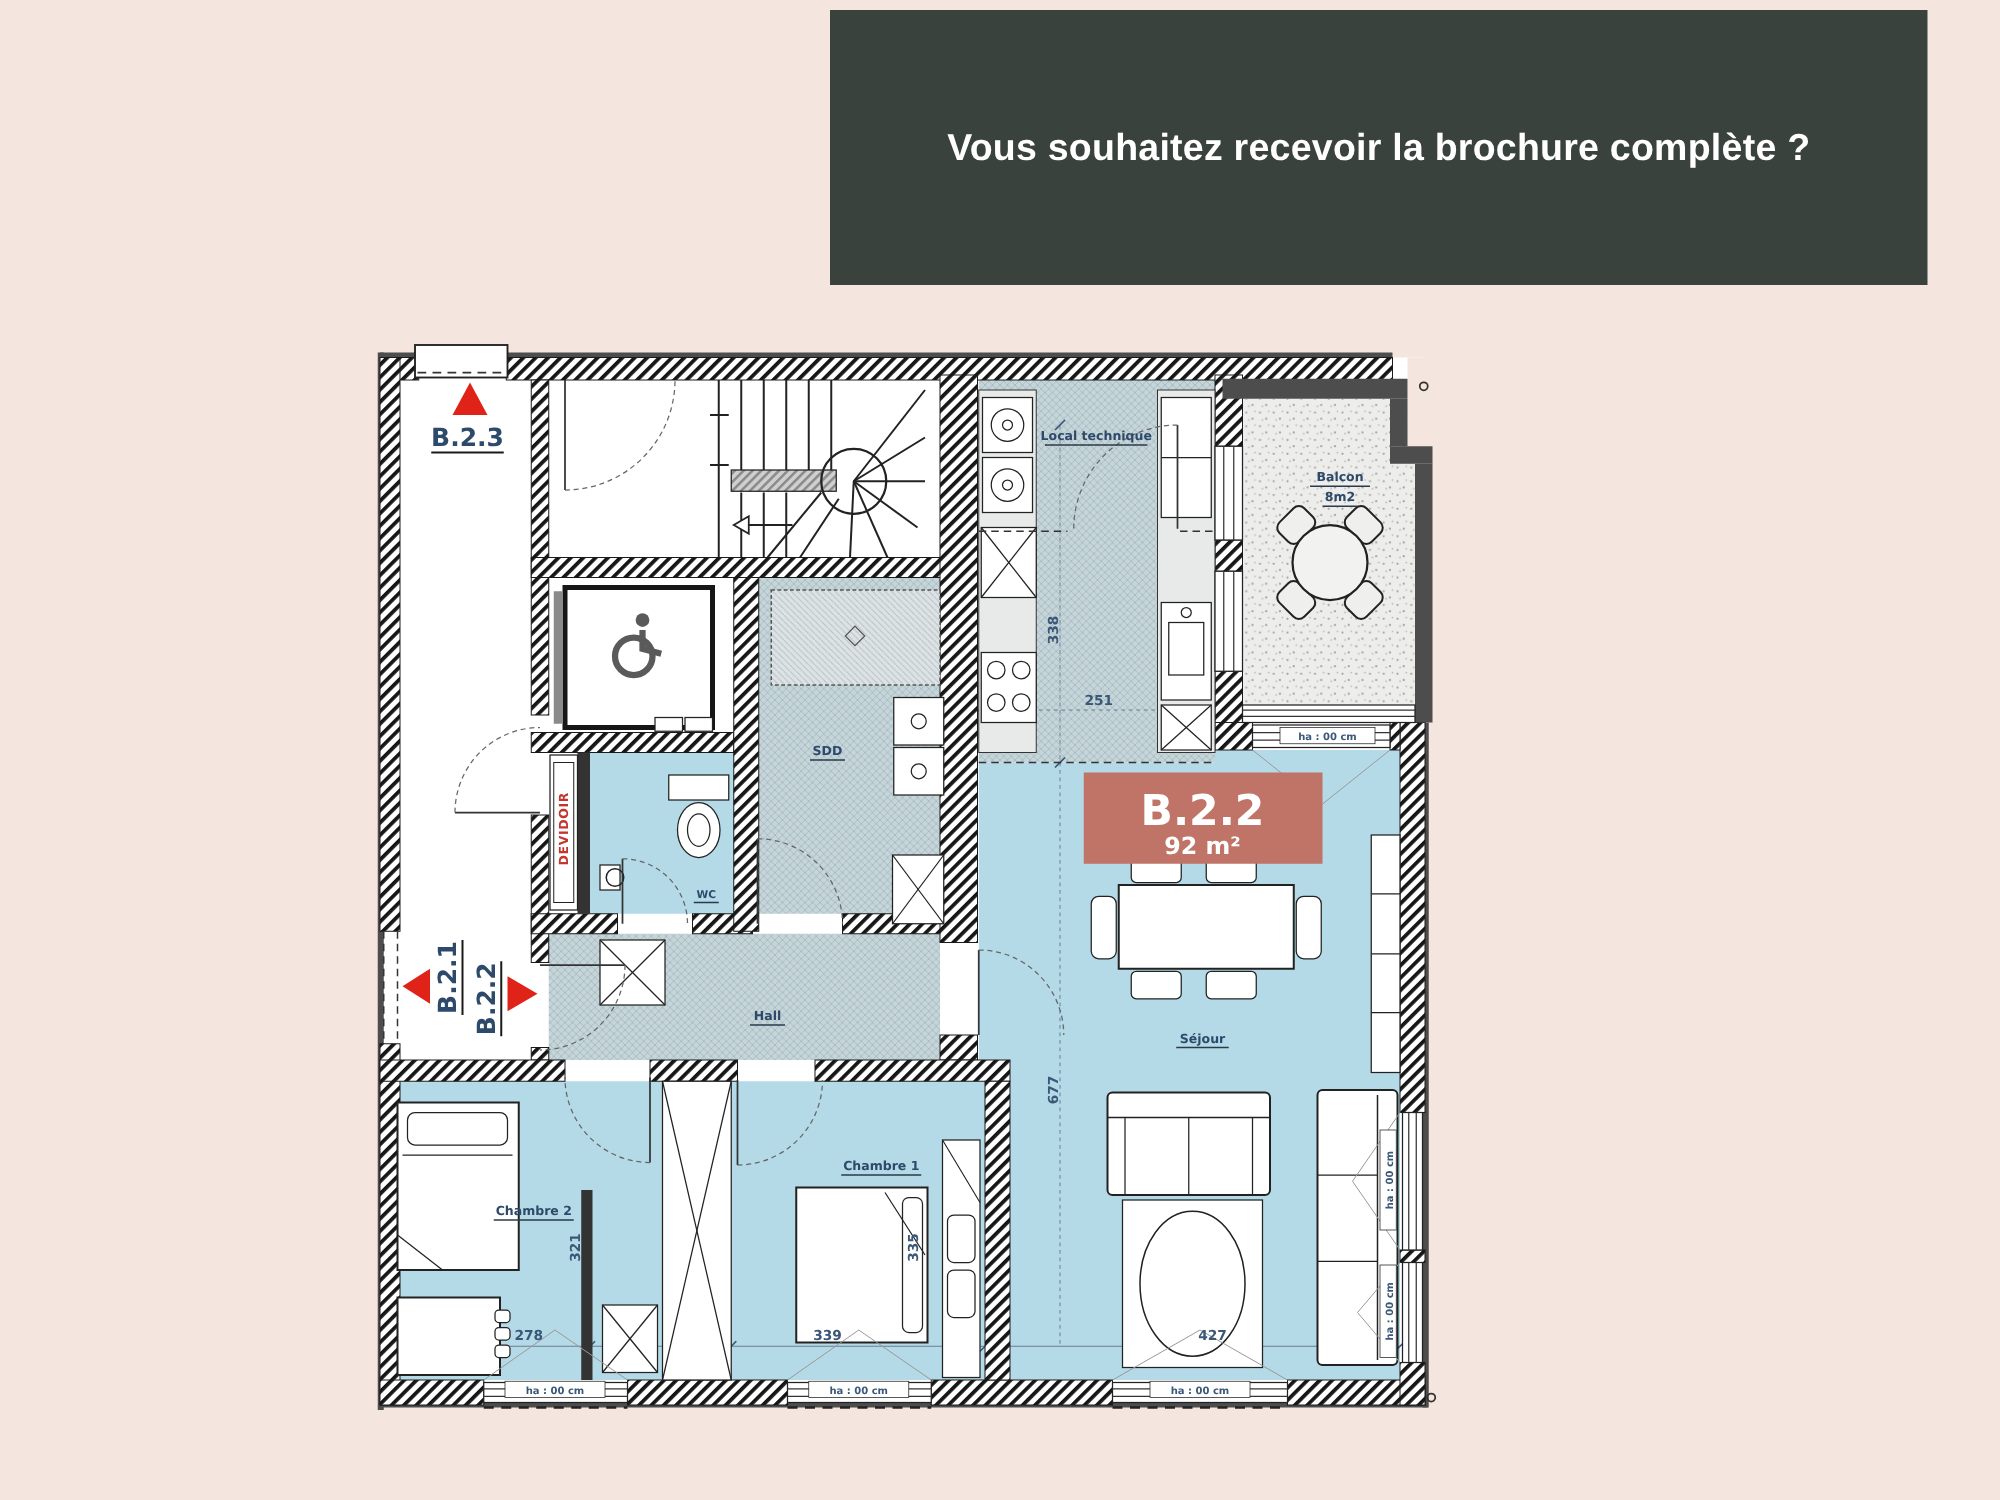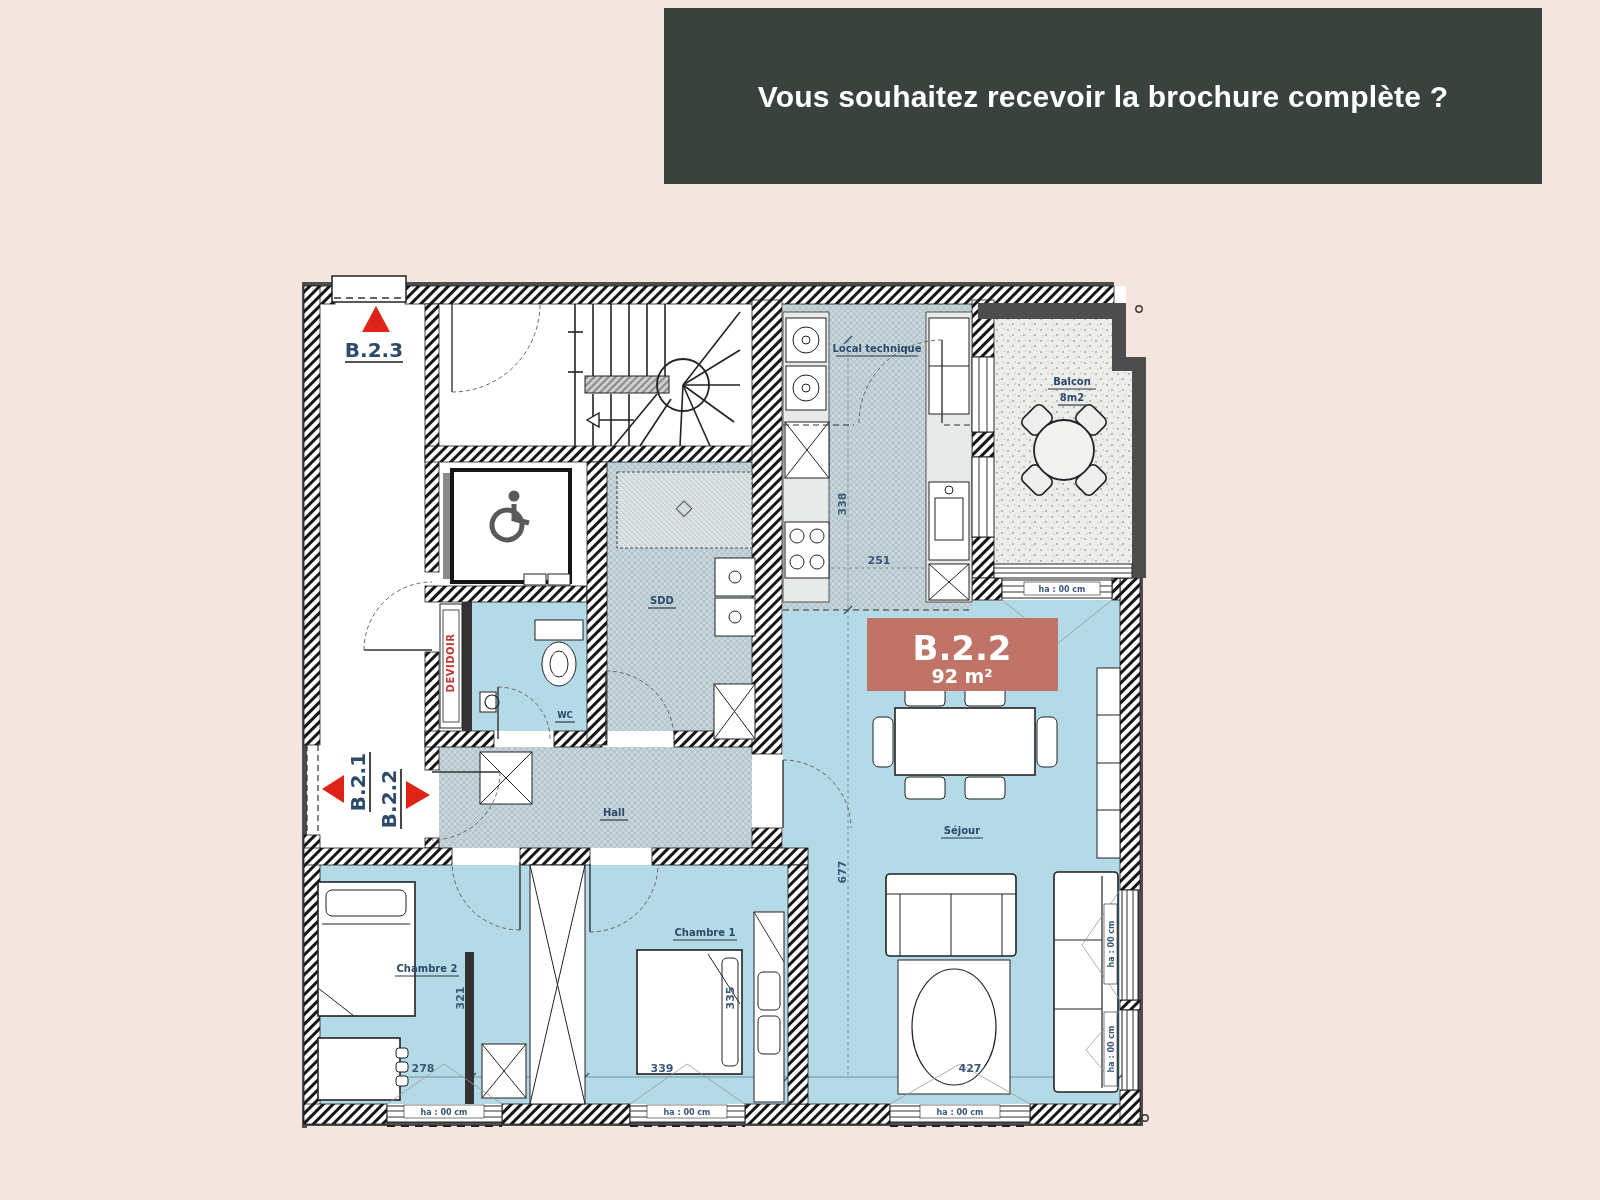--- a/index.html
+++ b/index.html
@@ -2,21 +2,21 @@
 <html><head>
 <meta charset="utf-8">
 <style>
   html,body{margin:0;padding:0;}
   body{
     width:1600px;height:1200px;position:relative;overflow:hidden;
     background:#f5e5df;
     font-family:"Liberation Sans", sans-serif;
   }
   .banner{
-    position:absolute;left:664px;top:8px;width:878px;height:176px;
+    position:absolute;left:664px;top:8px;width:878px;height:220px;
     background:#3a423e;color:#ffffff;
     display:flex;flex-direction:column;justify-content:center;align-items:center;
     text-align:center;
     font-weight:bold;font-size:30px;line-height:53px;
     letter-spacing:0.2px;
   }
   .plan{
     position:absolute;left:302px;top:272px;width:860px;height:856px;
   }
   svg text{font-family:"DejaVu Sans", sans-serif;}

